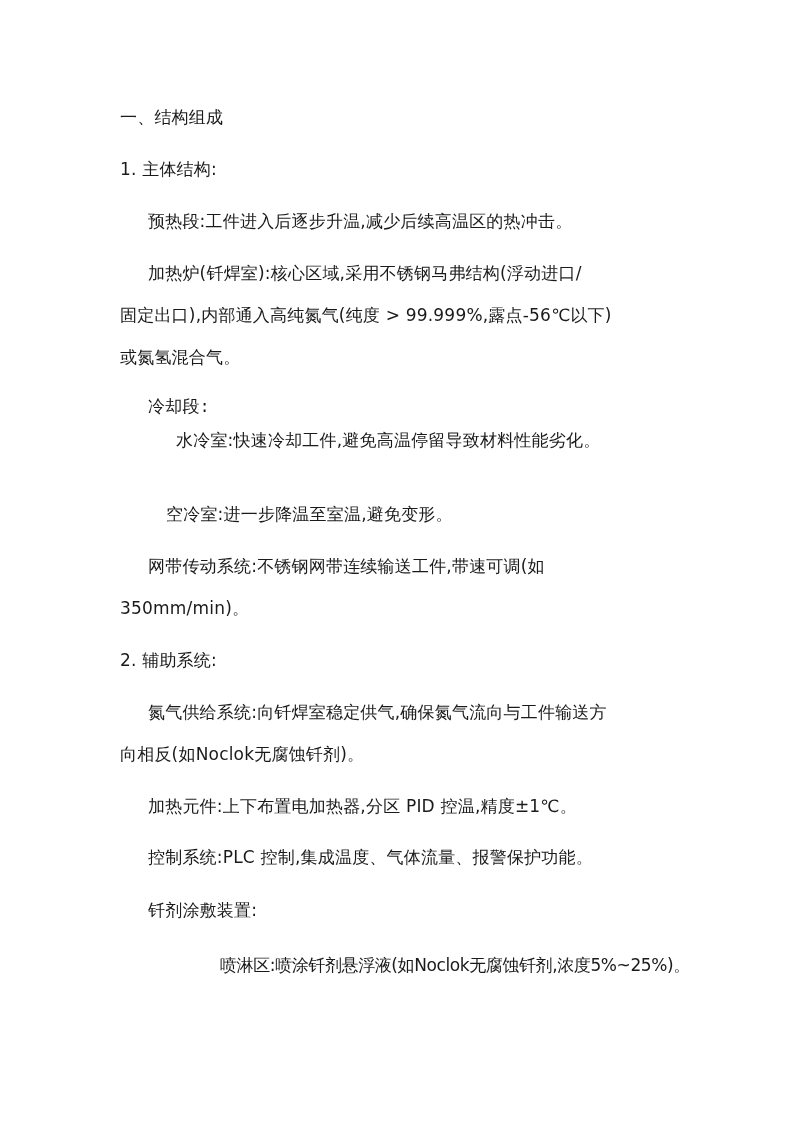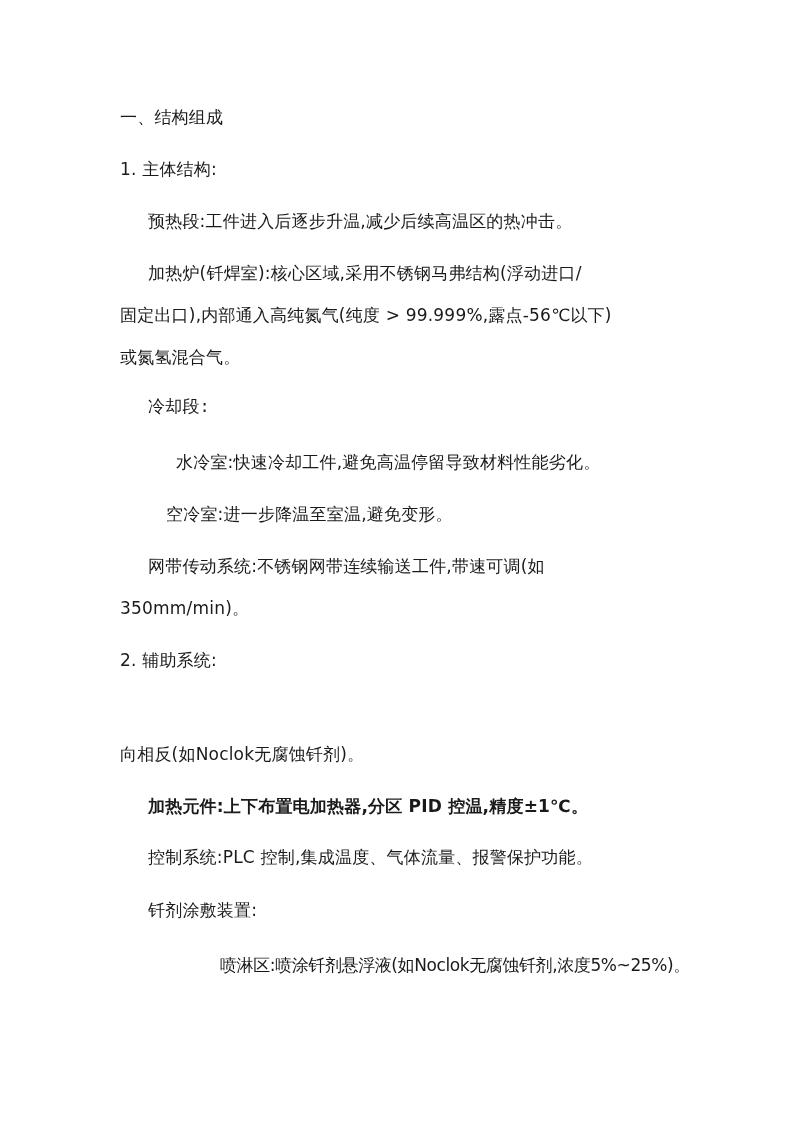--- a/index.html
+++ b/index.html
@@ -19,26 +19,27 @@
   <div class="line" style="top:106px;">一、结构组成</div>
 
   <div class="line" style="top:158px;">1. 主体结构:</div>
   <div class="line ind1" style="top:210px;">预热段:工件进入后逐步升温,减少后续高温区的热冲击。</div>
 
   <div class="line ind1" style="top:262px;text-align:center;">加热炉(钎焊室):核心区域,采用不锈钢马弗结构(浮动进口/</div>
   <div class="line" style="top:304px;">固定出口),内部通入高纯氮气(纯度 &gt; 99.999%,露点-56℃以下)</div>
   <div class="line" style="top:346px;">或氮氢混合气。</div>
 
   <div class="line ind1" style="top:397px;font-family:Liberation Mono, monospace;">冷却段:</div>
-  <div class="line ind2" style="top:451px;">水冷室:快速冷却工件,避免高温停留导致材料性能劣化。</div>
+  <div class="line ind2" style="top:429px;">水冷室:快速冷却工件,避免高温停留导致材料性能劣化。</div>
   <div class="line ind1" style="top:555px;">网带传动系统:不锈钢网带连续输送工件,带速可调(如</div>
 
   <div class="line ind2b" style="top:503px;">空冷室:进一步降温至室温,避免变形。</div>
   <div class="line" style="top:597px;">350mm/min)。</div>
 
   <div class="line" style="top:649px;">2. 辅助系统:</div>
+  <div class="line ind1" style="top:701px;">氮气供给系统:向钎焊室稳定供气,确保氮气流向与工件输送方</div>
   <div class="line" style="top:743px;">向相反(如Noclok无腐蚀钎剂)。</div>
 
-  <div class="line ind1" style="top:795px;font-weight:bold;">加热元件:上下布置电加热器,分区 PID 控温,精度±1℃。</div>
+  <div class="line ind1" style="top:795px;">加热元件:上下布置电加热器,分区 PID 控温,精度±1℃。</div>
   <div class="line ind1" style="top:846px;">控制系统:PLC 控制,集成温度、气体流量、报警保护功能。</div>
   <div class="line ind1" style="top:899px;">钎剂涂敷装置:</div>
   <div class="line ind2 tight" style="top:954px;">喷淋区:喷涂钎剂悬浮液(如Noclok无腐蚀钎剂,浓度5%~25%)。</div>
 </div>
 
 </body></html>

